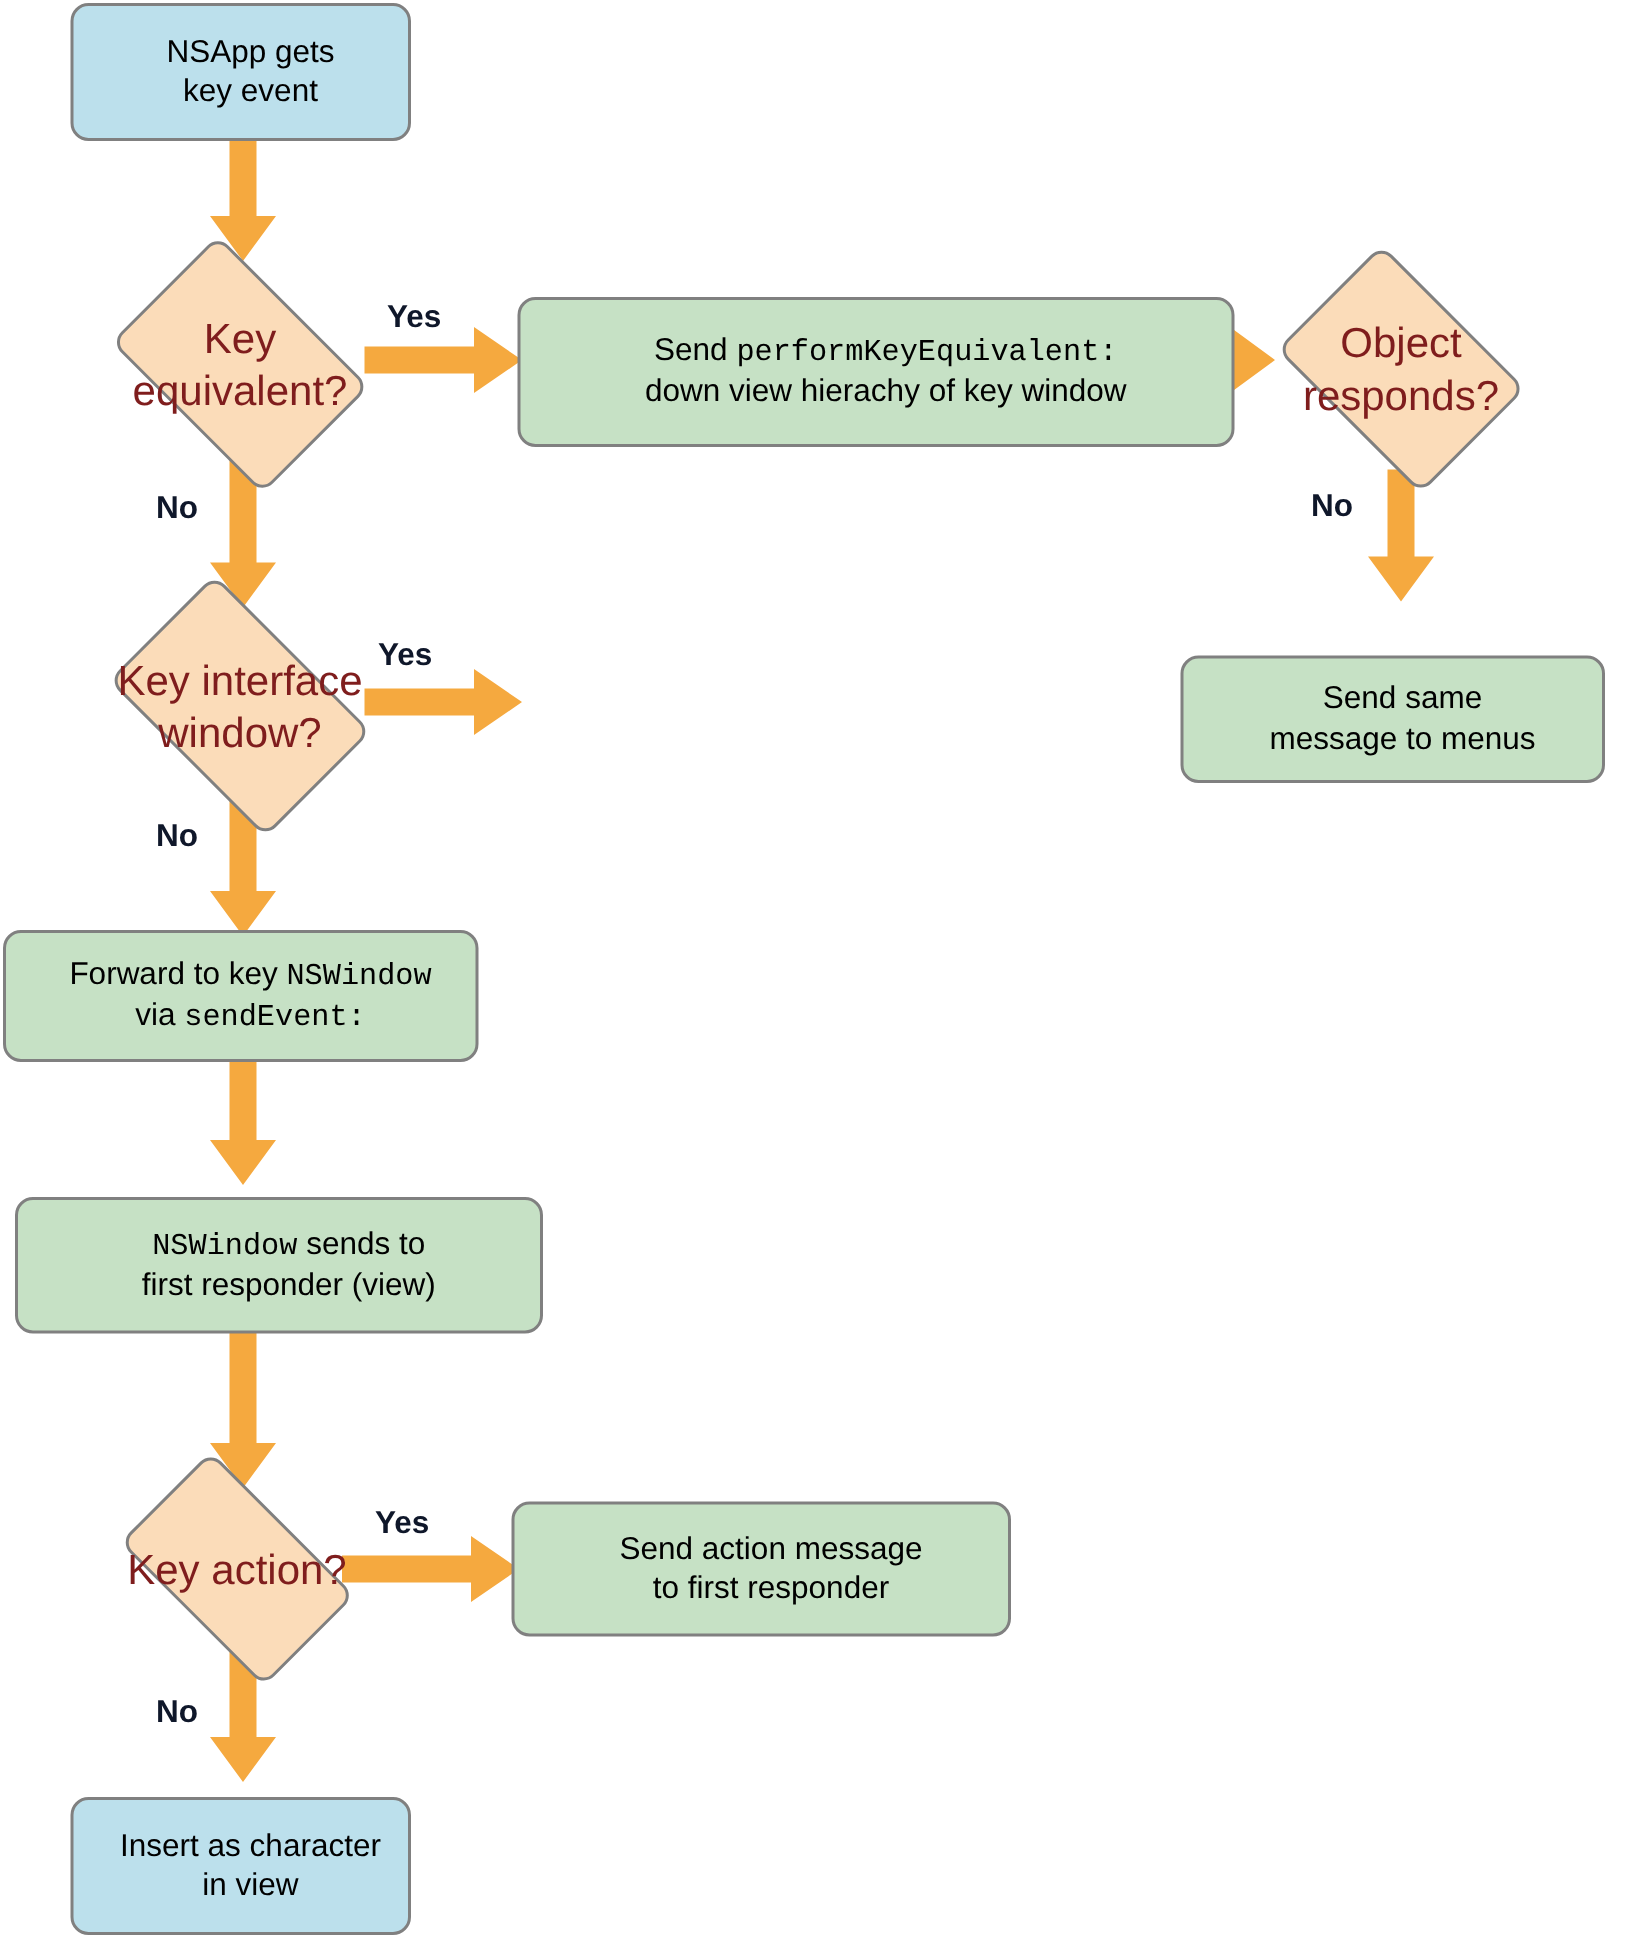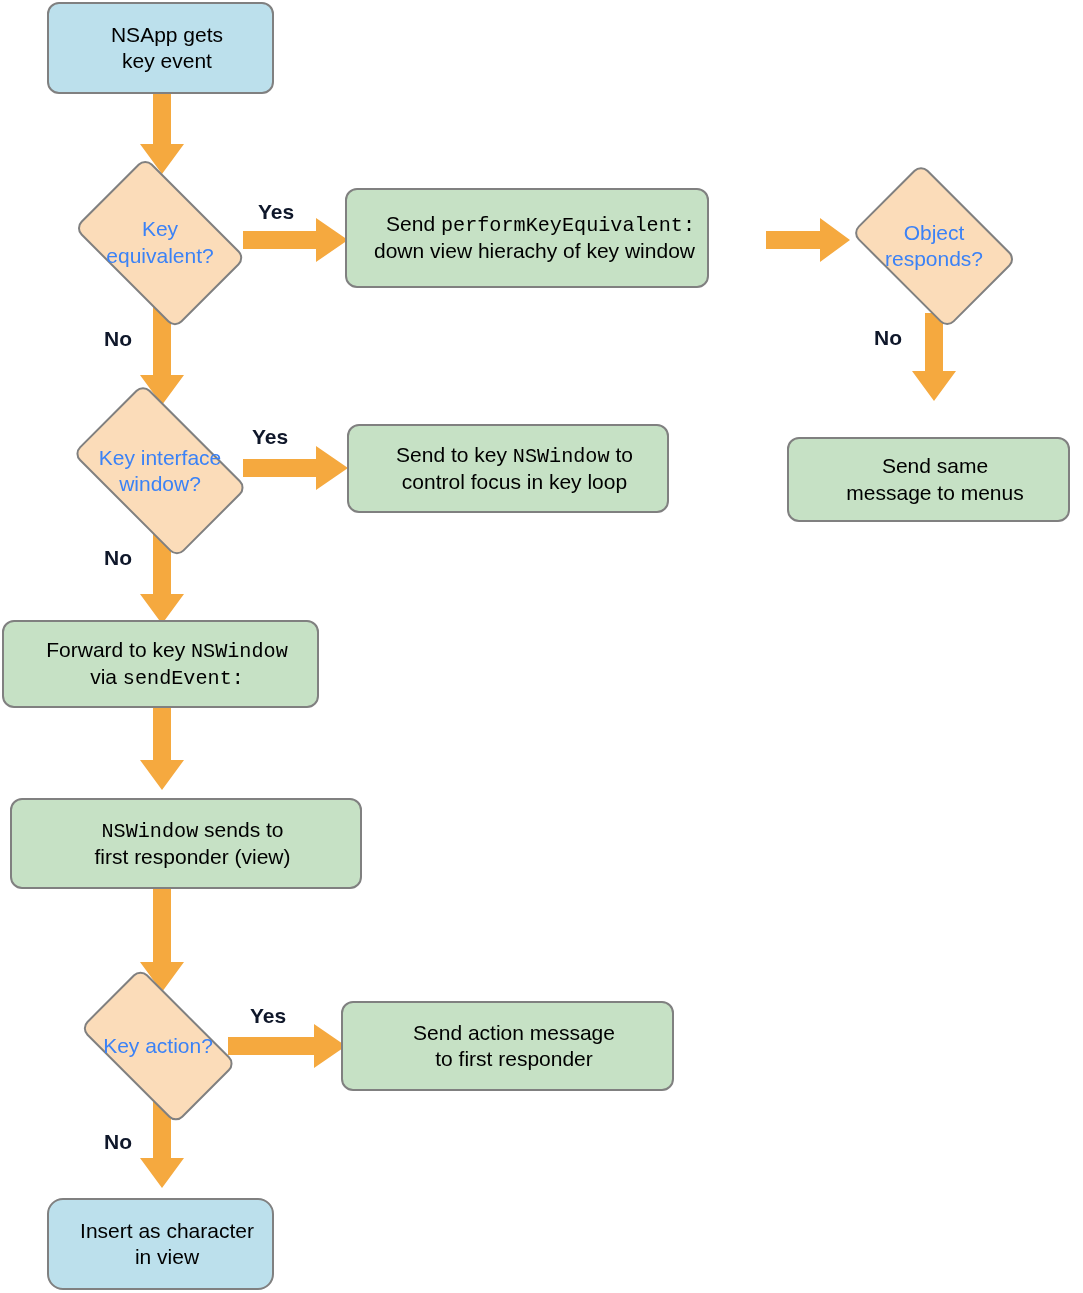--- a/index.html
+++ b/index.html
@@ -54,23 +54,23 @@
     height: 70.71%;
     transform: translate(-50%, -50%) rotate(45deg);
     background: #fbdcb9;
     border: 2px solid #808080;
     border-radius: 10px;
     box-sizing: border-box;
   }
   .diamond .dlabel {
     position: relative;
     z-index: 2;
-    font-size: 21px;
+    font-size: 28px;
     line-height: 1.25;
-    color: #3b82f6;
+    color: #7f1d1d;
     width: 100%;
     text-align: center;
   }
 
   
   .mono {
     font-family: "Liberation Mono", "DejaVu Sans Mono", monospace;
     font-size: 0.96em;
   }
 
@@ -184,21 +184,21 @@
   </div>
 
   <div class="node diamond" style="left:59px; top:171px; width:202px; height:143px;">
     <div class="dshape"></div>
     <div class="dlabel">
       <span><span>Key</span></span><br>
       <span><span>equivalent?</span></span>
     </div>
   </div>
 
-  <div class="node box green" style="left:345px; top:188px; width:364px; height:100px;text-align:right;">
+  <div class="node box green" style="left:345px; top:198px; width:478px; height:100px;">
     <div class="txt">
       <span><span>Send </span><span class="mono">performKeyEquivalent:</span></span><br>
       <span><span>down view hierachy of key window</span></span>
     </div>
   </div>
 
   <div class="node diamond" style="left:838px; top:176px; width:192px; height:140px;">
     <div class="dshape"></div>
     <div class="dlabel">
       <span><span>Object</span></span><br>
@@ -214,26 +214,20 @@
   </div>
 
   <div class="node diamond" style="left:55px; top:400px; width:210px; height:142px;">
     <div class="dshape"></div>
     <div class="dlabel">
       <span><span>Key interface</span></span><br>
       <span><span>window?</span></span>
     </div>
   </div>
 
-  <div class="node box green" style="left:347px; top:424px; width:322px; height:89px;">
-    <div class="txt">
-      <span><span>Send to key </span><span class="mono">NSWindow</span><span> to</span></span><br>
-      <span><span>control focus in key loop</span></span>
-    </div>
-  </div>
 
   <div class="node box green" style="left:2px; top:620px; width:317px; height:88px;text-align:center;">
     <div class="txt">
       <span><span>Forward to key </span><span class="mono">NSWindow</span></span><br>
       <span><span>via </span><span class="mono">sendEvent:</span></span>
     </div>
   </div>
 
   <div class="node box green" style="left:10px; top:798px; width:352px; height:91px;">
     <div class="txt">
@@ -249,20 +243,20 @@
     </div>
   </div>
 
   <div class="node box green" style="left:341px; top:1001px; width:333px; height:90px;">
     <div class="txt">
       <span><span>Send action message</span></span><br>
       <span><span>to first responder</span></span>
     </div>
   </div>
 
-  <div class="node box blue" style="left:47px; top:1198px; width:227px; height:92px;border-radius:16px;">
+  <div class="node box blue" style="left:47px; top:1198px; width:227px; height:92px;">
     <div class="txt">
       <span><span>Insert as character</span></span><br>
       <span><span>in view</span></span>
     </div>
   </div>
 
 </div>
 
 </body></html>

